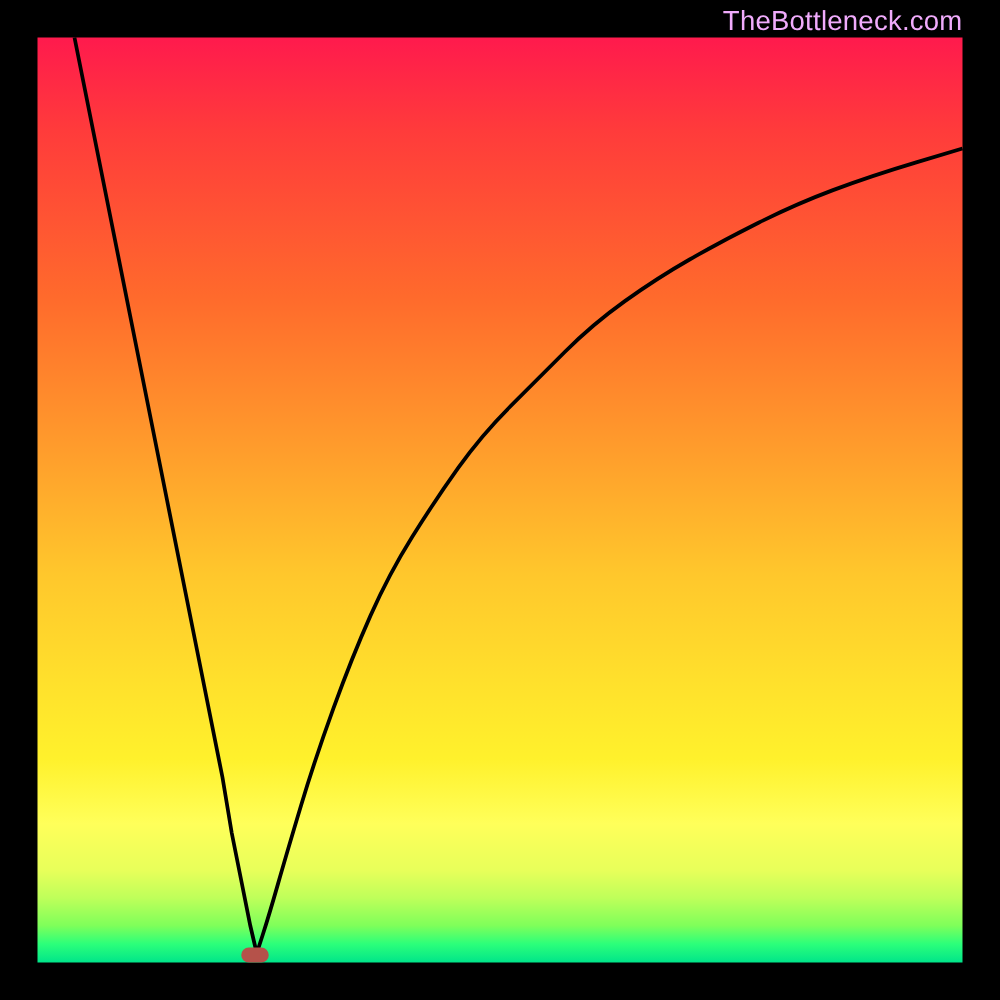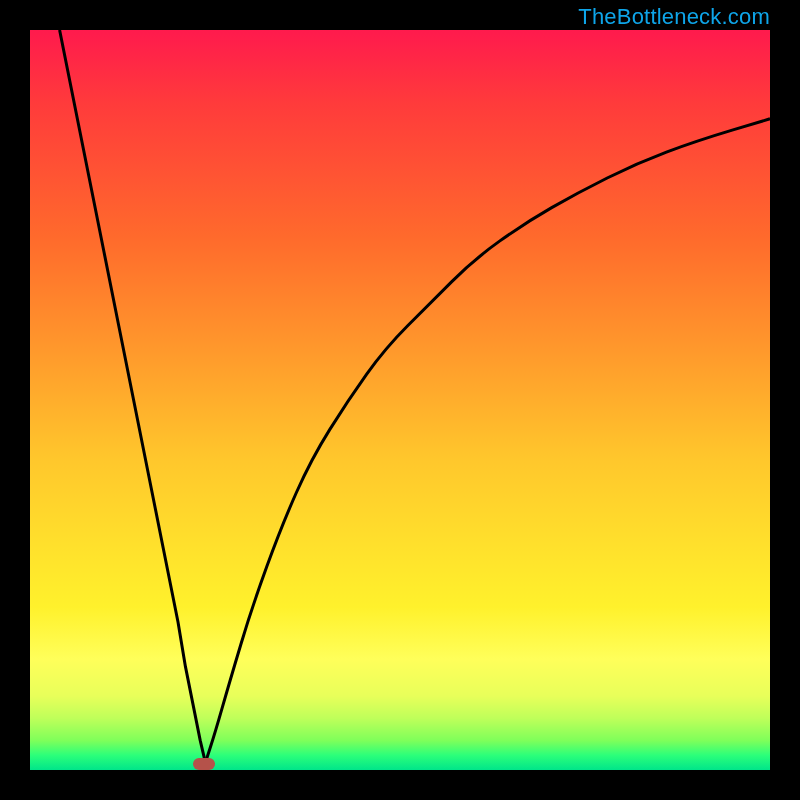--- a/index.html
+++ b/index.html
@@ -37,21 +37,21 @@
       #e8ff5a 90%,
       #bfff5a 93%,
       #7fff5a 96%,
       #2cff7a 98%,
       #00e58a 100%);
   }
   .attribution {
     position: absolute;
     top: 4px;
     right: 30px;
-    color: #0ea5e9;
+    color: #f0abfc;
     font-size: 22px;
     font-weight: 500;
     letter-spacing: 0.2px;
     text-align: center;
   }
   svg.curve {
     position: absolute;
     top: 30px;
     left: 30px;
     width: 740px;

